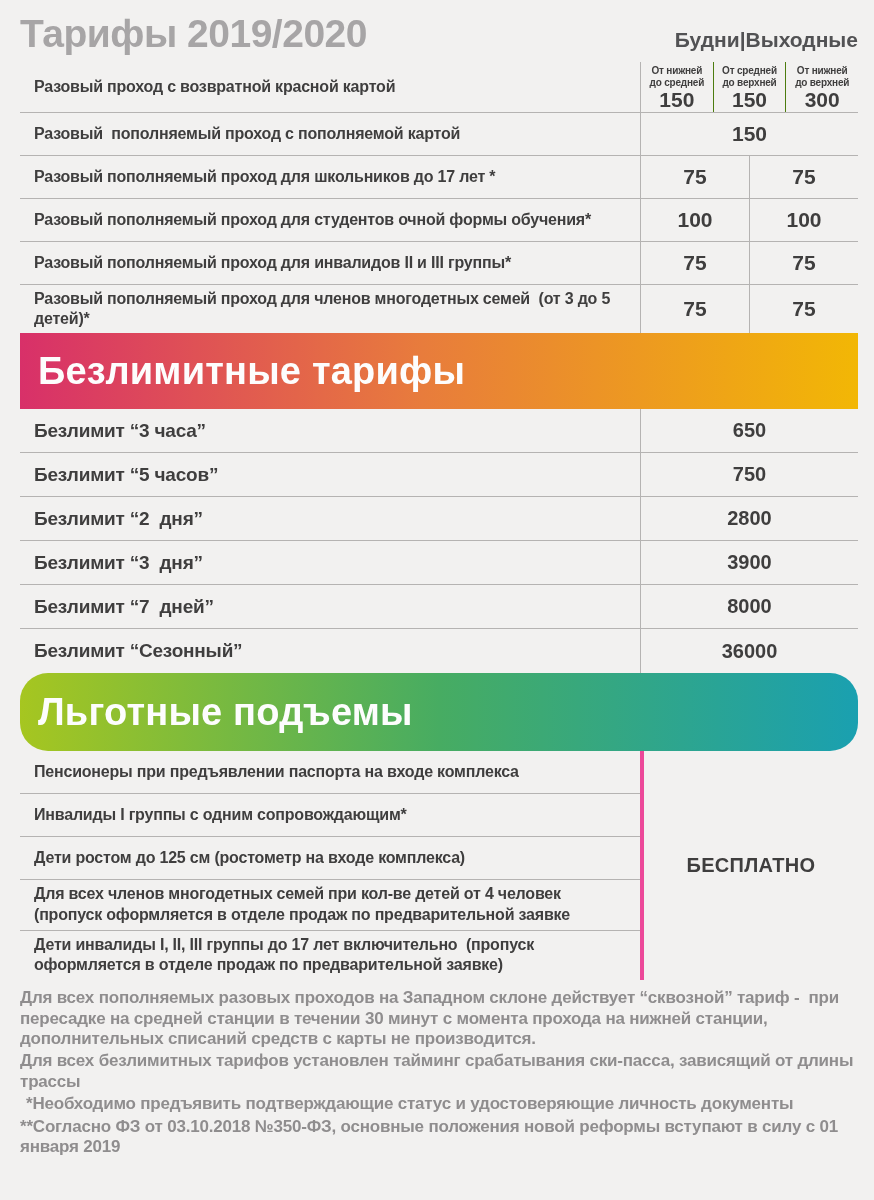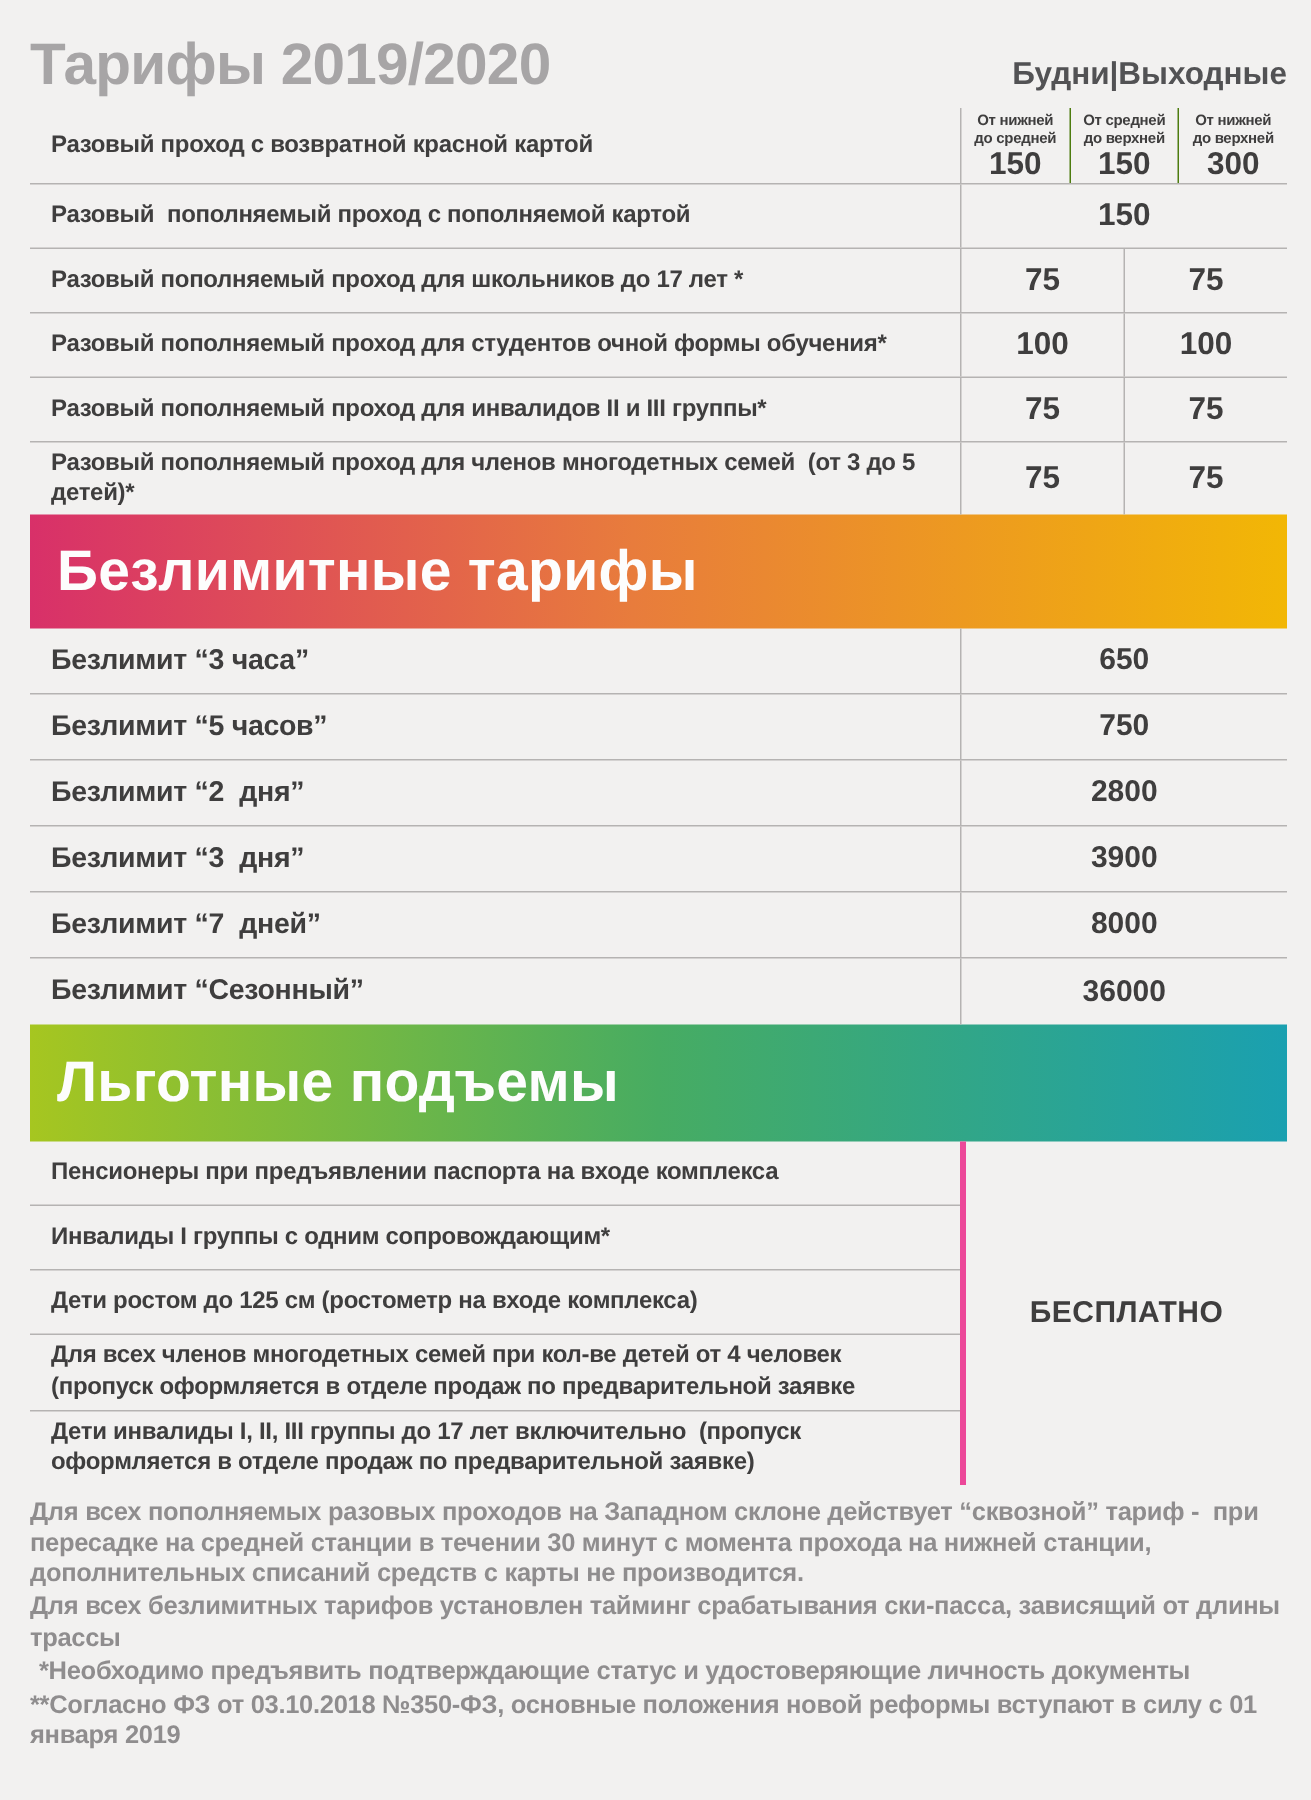--- a/index.html
+++ b/index.html
@@ -4,36 +4,36 @@
 <style>
   * { box-sizing: border-box; margin: 0; padding: 0; }
   html,body { width: 874px; height: 1200px; }
   body {
     background: #f2f1f0;
     font-family: "Liberation Sans", sans-serif;
     font-weight: bold;
     color: #3f3e3e;
     overflow: hidden;
   }
-  .page { width: 874px; height: 1200px; padding: 10px 16px 0 20px; }
+  .page { width: 874px; height: 1200px; padding: 0 16px 0 20px; }
 
   
   .top { height: 62px; display: flex; justify-content: space-between; align-items: flex-end; padding-bottom: 6px; }
   .title { font-size: 39px; color: #a7a5a6; letter-spacing: -0.5px; white-space: pre-wrap; }
   .schedule { font-size: 21px; color: #525254; padding-bottom: 4px; }
 
   
   .banner {
     height: 78px; display: flex; align-items: center;
     padding-left: 18px; color: #fdfdfd; font-size: 38px;
     letter-spacing: 0.2px; white-space: pre-wrap;
   }
   .banner-single    { background: linear-gradient(90deg,#5d4795 0%,#93298f 55%,#cb1890 100%); }
   .banner-unlimited { height: 76px; background: linear-gradient(90deg,#d83069 0%,#e87c3c 48%,#f2b705 100%); }
-  .banner-free      { background: linear-gradient(90deg,#a6c620 0%,#47ac62 50%,#1aa0b0 100%); }
+  .banner-free      { background: linear-gradient(90deg,#a6c620 0%,#47ac62 50%,#1aa0b0 100%); border-radius: 28px; }
 
   
   .row { display: flex; align-items: stretch; border-bottom: 1px solid #b5b3b2; min-height: 43px; }
   .row:last-child { border-bottom: none; }
   .label-cell {
     flex: 1; display: flex; align-items: center;
     padding: 4px 8px 4px 14px; font-size: 16px;
     letter-spacing: -0.2px; line-height: 1.25; white-space: pre-wrap;
   }
   .vals { width: 218px; border-left: 1px solid #b5b3b2; display: flex; align-items: stretch; }

